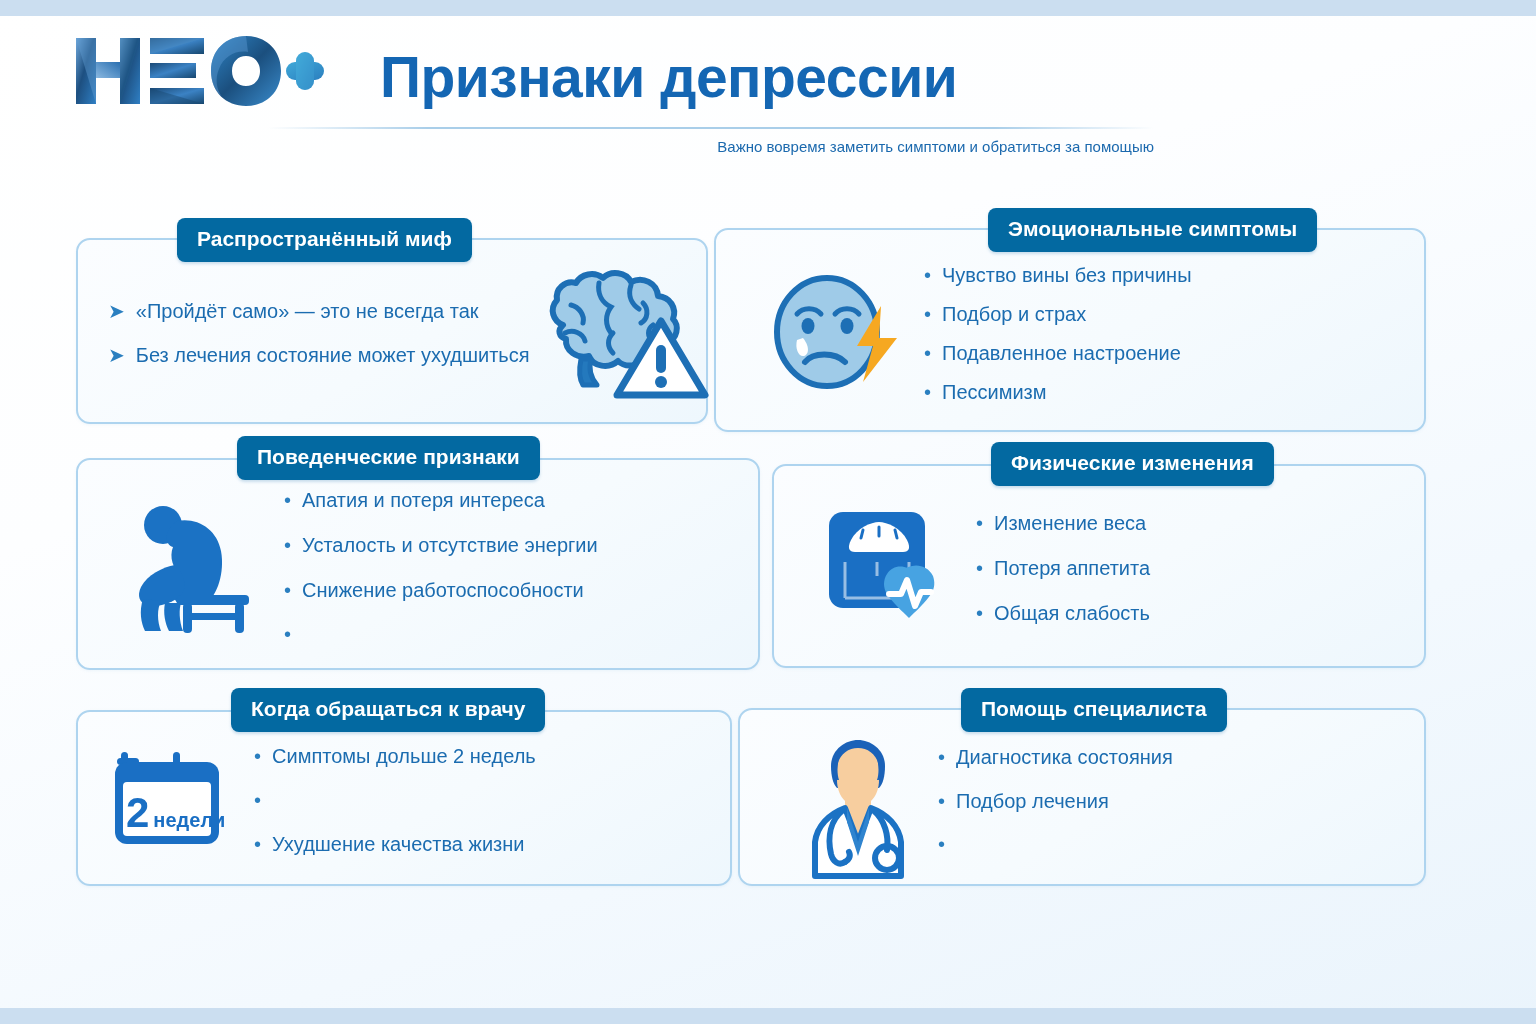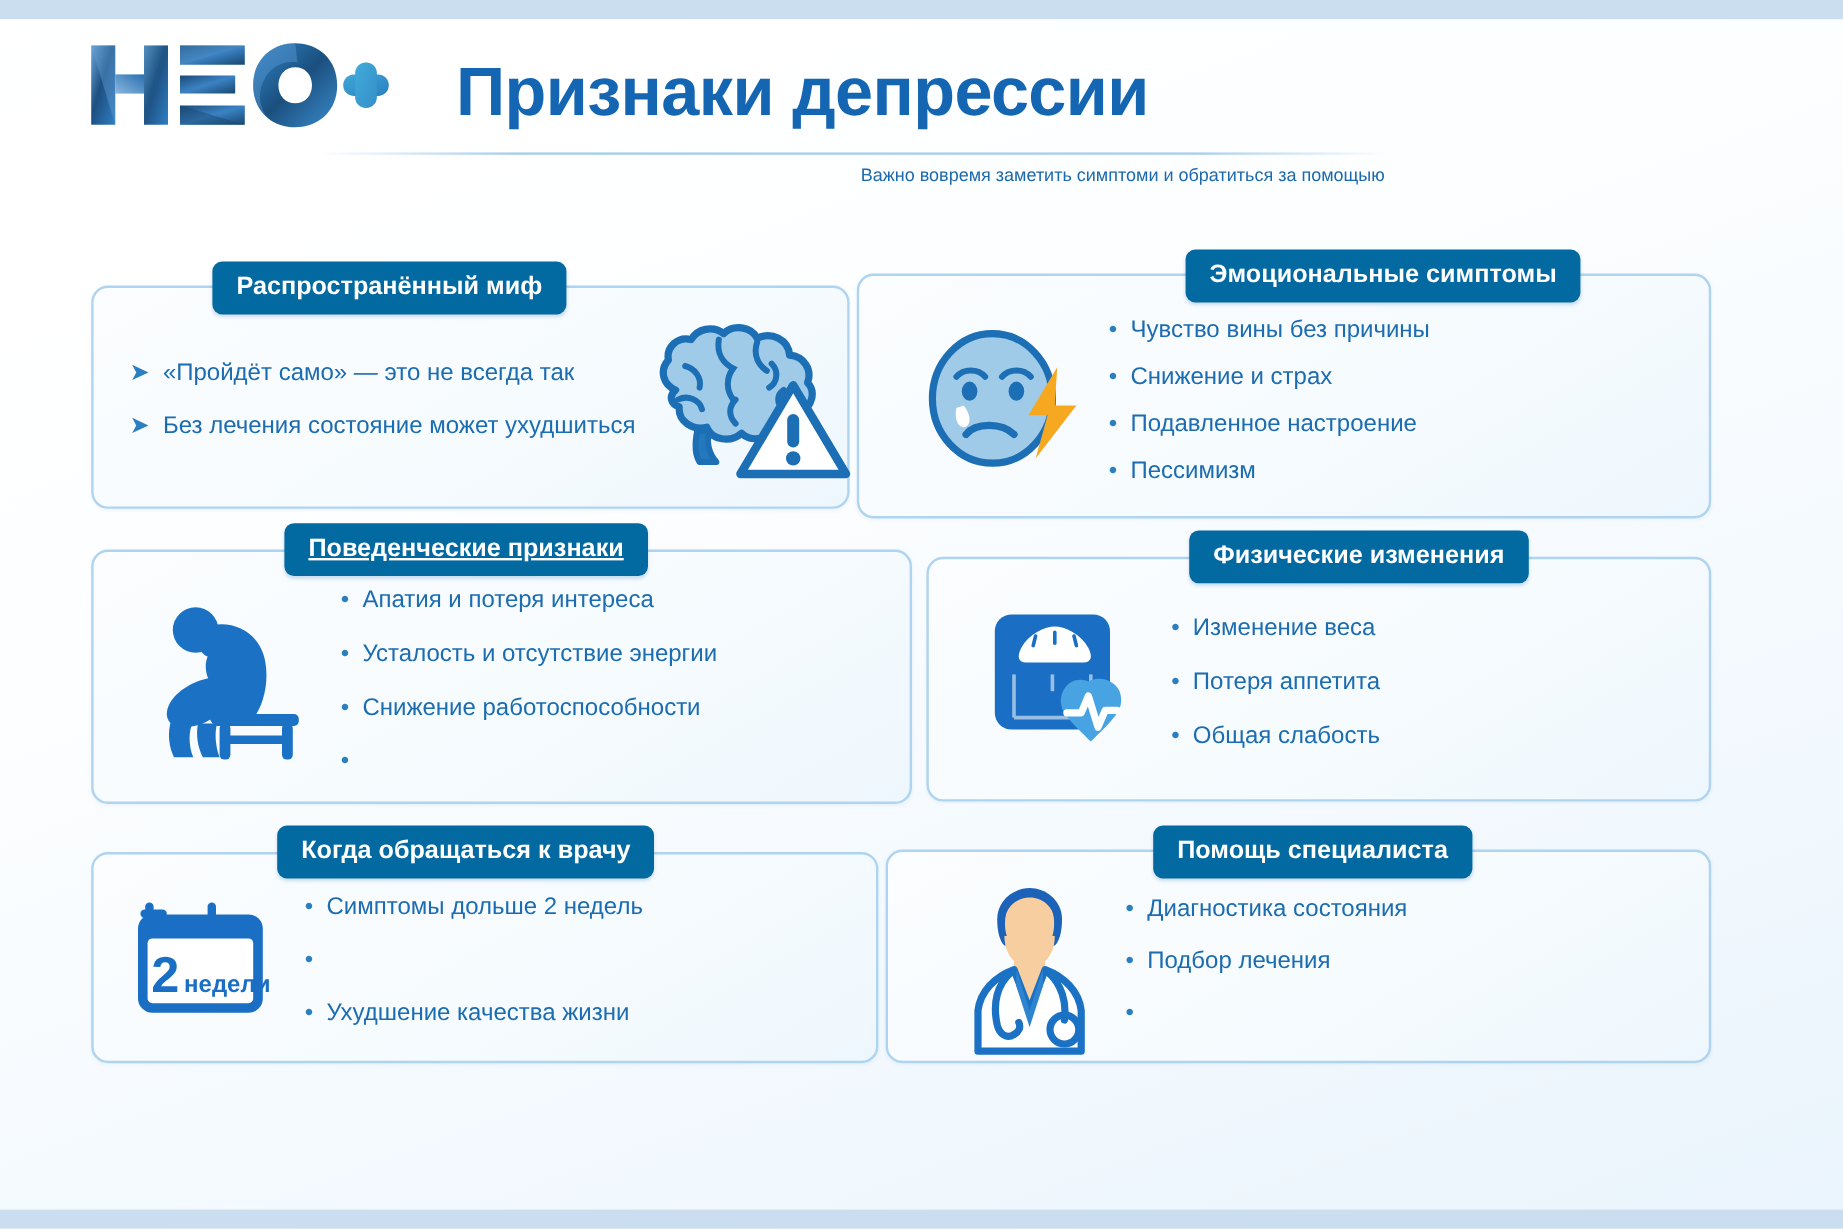--- a/index.html
+++ b/index.html
@@ -108,21 +108,21 @@
     border-radius: 8px;
     padding: 9px 20px 11px 20px;
     white-space: nowrap;
     box-shadow: 0 2px 3px rgba(60,130,185,0.25);
     z-index: 4;
     margin-left: 25px;
   }
 
   .b1 { left: 152px; top: 22px; }
   .b2 { left: 963px; top: 12px; }
-  .b3 { left: 212px; top: 240px; text-decoration: underline; }
+  .b3 { left: 212px; top: 240px; }
   .b4 { left: 966px; top: 246px; }
   .b5 { left: 206px; top: 492px; }
   .b6 { left: 936px; top: 492px; }
 
   
   .card-body {
     position: absolute;
     inset: 0;
     display: flex;
     align-items: center;
@@ -303,21 +303,21 @@
           </svg>
         </div>
         <div class="card-list" style="padding-left:10px;">
           <ul class="items emo-list">
             <li>
               <span class="mk">•</span>
               <span>Чувство вины без причины</span>
             </li>
             <li>
               <span class="mk">•</span>
-              <span>Снижение и страх</span>
+              <span>Подбор и страх</span>
             </li>
             <li>
               <span class="mk">•</span>
               <span>Подавленное настроение</span>
             </li>
             <li>
               <span class="mk">•</span>
               <span>Пессимизм</span>
             </li>
           </ul>

